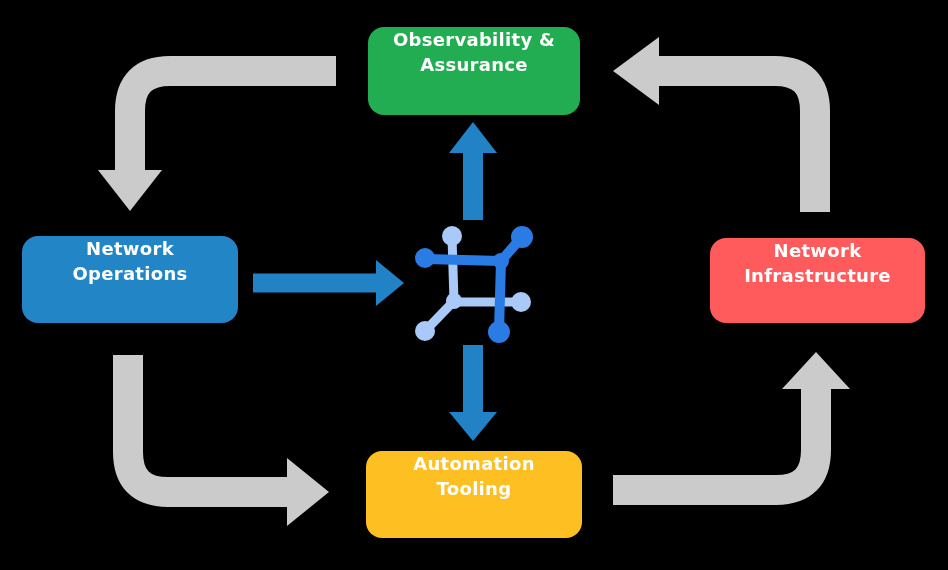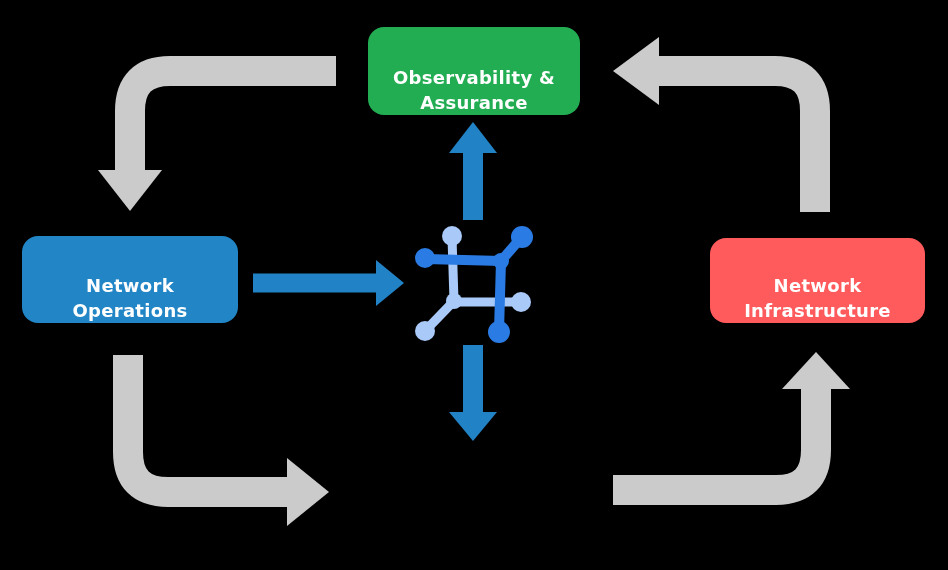--- a/index.html
+++ b/index.html
@@ -41,21 +41,21 @@
     stroke: var(--icon-dark-blue, #2b7be4);
     stroke-width: 10;
     stroke-linecap: round;
   }
   .icon-dark circle { fill: var(--icon-dark-blue, #2b7be4); }
   
   .node {
     position: absolute;
     border-radius: 16px;
     display: flex;
-    align-items: flex-end;
+    align-items: flex-start;
     justify-content: center;
   }
   .node-label {
     color: var(--text, #fff);
     font-size: 18px;
     font-weight: bold;
     letter-spacing: 0.3px;
     line-height: 1.4;
     text-align: center;
     white-space: pre-line;
@@ -129,14 +129,18 @@
 Assurance</span>
   </div>
   <div class="node node-left">
     <span class="node-label">Network
 Operations</span>
   </div>
   <div class="node node-right">
     <span class="node-label">Network
 Infrastructure</span>
   </div>
+  <div class="node node-bottom">
+    <span class="node-label">Automation
+Tooling</span>
+  </div>
 
 </div>
 
 </body></html>

